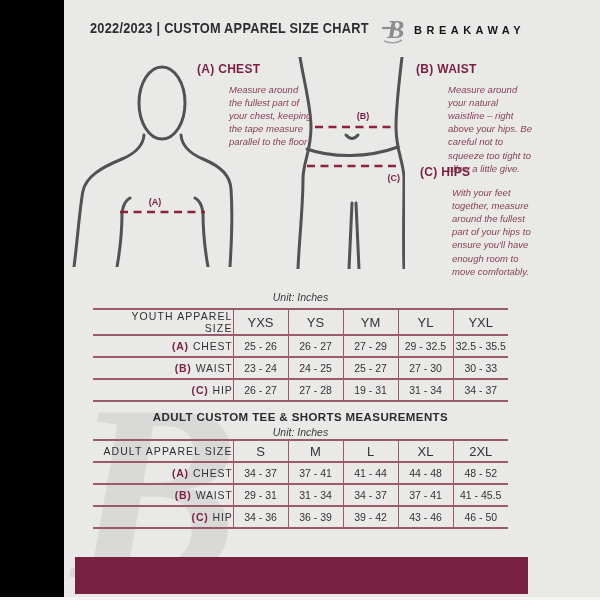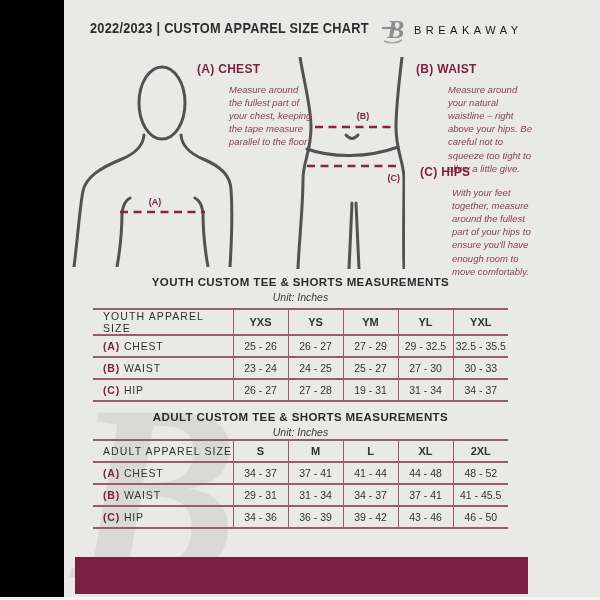--- a/index.html
+++ b/index.html
@@ -20,21 +20,21 @@
 
   
   .hdr-title{
     position:absolute;left:26px;top:20px;
     font-size:14.5px;font-weight:700;color:#2e2e2e;letter-spacing:.3px;
     transform:scaleX(.88);transform-origin:left center;white-space:nowrap;
   }
   .logo{position:absolute;left:316px;top:14px;width:32px;height:32px;}
   .brand{
     position:absolute;left:350px;top:24px;
-    font-size:11px;font-weight:400;color:#161616;letter-spacing:4.5px;white-space:nowrap;
+    font-size:11px;font-weight:700;color:#161616;letter-spacing:4.5px;white-space:nowrap;
   }
 
   
   .instr{position:absolute;width:116px;}
   .instr-a{left:133px;top:62px;}
   .instr-b{left:352px;top:62px;}
   .instr-c{left:356px;top:165px;}
   .instr h3{font-size:12px;font-weight:700;color:#7c1f3e;letter-spacing:.3px;margin-bottom:7px;}
   .instr p{font-size:9.5px;font-style:italic;color:#8a4058;line-height:1.38;margin-left:32px;}
 
@@ -59,22 +59,22 @@
   .t1{top:308px;} .t2{top:439px;}
   .meas-table col.c0{width:140px;}
   .meas-table col.cn{width:55px;}
   .meas-table tr{height:22px;}
   .meas-table td{
     border-top:2px solid var(--tbl);
     font-size:10.5px;color:var(--ink);text-align:center;vertical-align:middle;
   }
   .meas-table tr:last-child td{border-bottom:2px solid var(--tbl);}
   .meas-table td + td{border-left:1.5px solid var(--tbl);}
-  .meas-table td.label-cell{text-align:left;padding-left:10px;letter-spacing:.8px;font-size:10.5px;}
-  .meas-table tr.header-row td{font-weight:700;font-size:11px;}
+  .meas-table td.label-cell{text-align:right;padding-left:10px;letter-spacing:.8px;font-size:10.5px;}
+  .meas-table tr.header-row td{font-weight:400;font-size:13px;}
   .meas-table tr.header-row td.label-cell{font-weight:400;letter-spacing:1.1px;font-size:10.5px;color:#2f2f2f;}
   .meas-table .prefix{color:var(--accent);font-weight:700;margin-right:4px;}
 
   
   .watermark{
     position:absolute;left:8px;top:368px;
     font-family:"Liberation Serif",serif;font-style:italic;font-weight:700;
     font-size:250px;line-height:1;color:rgba(110,110,110,.12);pointer-events:none;
   }
   .footer-bar{position:absolute;left:11px;top:557px;width:453px;height:37px;background:#7a2040;}
@@ -123,21 +123,20 @@
     <h3>(B) WAIST</h3>
     <p>Measure around your natural waistline – right above your hips. Be careful not to squeeze too tight to allow a little give.</p>
   </div>
   <div class="instr instr-c">
     <h3>(C) HIPS</h3>
     <p>With your feet together, measure around the fullest part of your hips to ensure you'll have enough room to move comfortably.</p>
   </div>
 
   <div class="watermark">B</div>
 
-  <div class="sec-title t1-title">YOUTH CUSTOM TEE &amp; SHORTS MEASUREMENTS</div>
   <div class="sec-unit t1-unit">Unit: Inches</div>
   <table class="meas-table t1">
       <colgroup>
         <col class="c0">
         <col class="cn">
         <col class="cn">
         <col class="cn">
         <col class="cn">
         <col class="cn">
       </colgroup>

